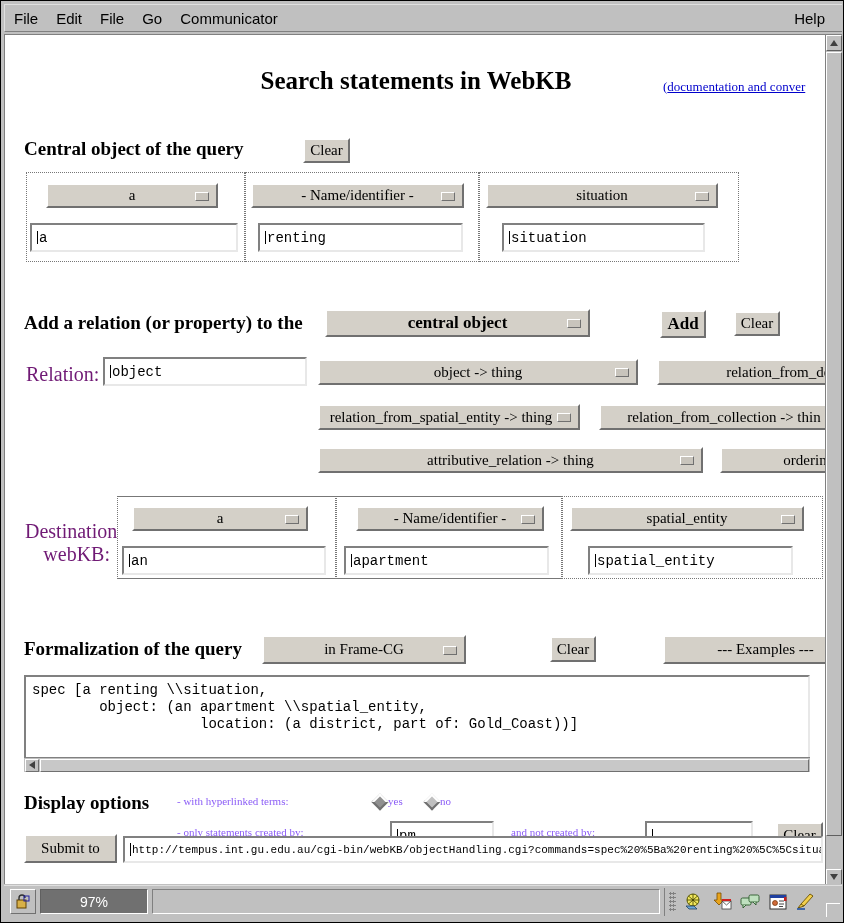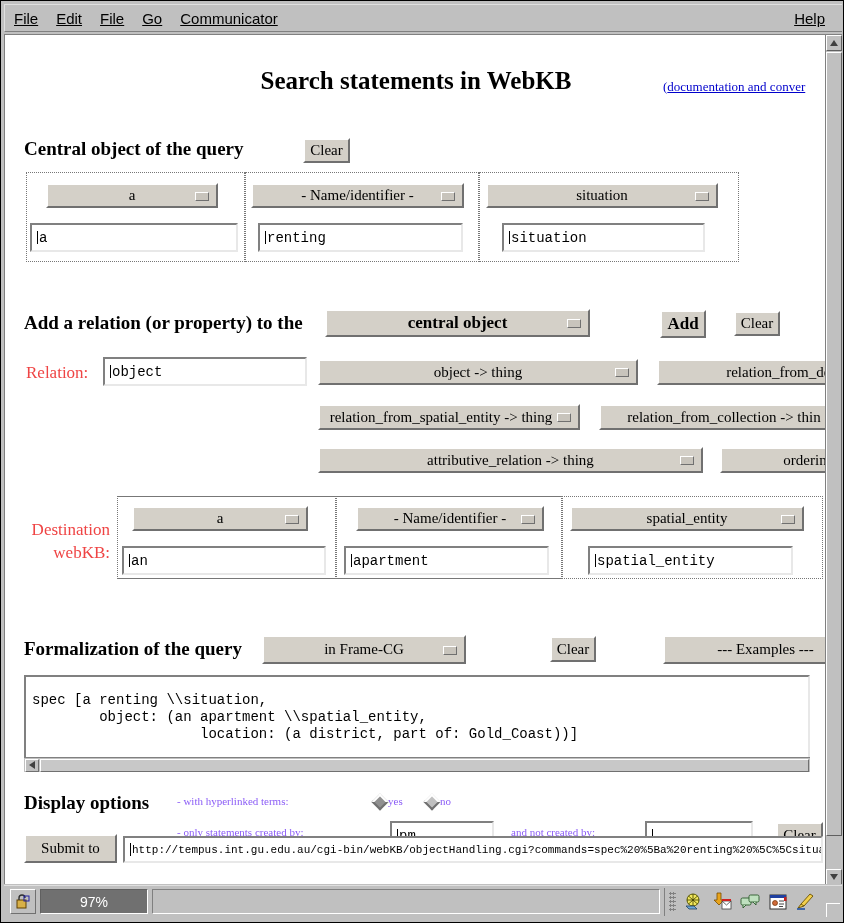--- a/index.html
+++ b/index.html
@@ -23,21 +23,21 @@
   
   #menubar {
     position: absolute; left: 3px; top: 3px;
     width: 838px; height: 28px;
     background: #c0c0c0;
     border-top: 1px solid #dfdfdf;
     border-left: 1px solid #dfdfdf;
     border-bottom: 1px solid #808080;
     display: flex; align-items: center;
     font-family: "Liberation Sans", sans-serif;
-    font-size: 15px; color: #000; text-decoration: underline;
+    font-size: 15px; color: #000;
   }
   .menu-item {
     padding: 2px 9px;
     cursor: default;
     white-space: nowrap;
   }
   #menubar .spacer { flex: 1 1 auto; }
   #menu-help { margin-right: 8px; }
 
   
@@ -106,21 +106,21 @@
   }
   #doc-link .lnk { text-decoration: underline; }
 
   .sec-head {
     font-family: "Liberation Serif", serif;
     font-weight: bold;
     font-size: 19px;
     color: #000;
     white-space: nowrap;
   }
-  .plain { font-family: "Liberation Serif", serif; font-size: 17px; color:#ef4444; white-space: nowrap; }
+  .plain { font-family: "Liberation Serif", serif; font-size: 20px; color:#701a75; white-space: nowrap; }
   .small { font-family: "Liberation Serif", serif; font-size: 11px; color:#8b5cf6; white-space: nowrap; }
 
   
   .opt-menu {
     position: absolute;
     background: #d4d0c8;
     border-top: 2px solid #ffffff;
     border-left: 2px solid #ffffff;
     border-right: 2px solid #707070;
     border-bottom: 2px solid #707070;
@@ -207,21 +207,21 @@
     position: absolute; left: 19px; top: 640px;
     width: 786px; height: 88px;
     background: #ffffff;
     border-top: 2px solid #808080;
     border-left: 2px solid #808080;
     border-right: 2px solid #e8e8e8;
     border-bottom: 2px solid #e8e8e8;
     font-family: "Liberation Mono", monospace;
     font-size: 14px;
     color: #000;
-    padding: 15px 0 0 6px;
+    padding: 5px 0 0 6px;
     white-space: pre;
     line-height: 17px;
     overflow: hidden;
     cursor: text;
   }
   #formal-hscroll {
     position: absolute; left: 19px; top: 722px;
     width: 786px; height: 15px;
     background: #c0c0c0;
     border-top: 1px solid #808080;

